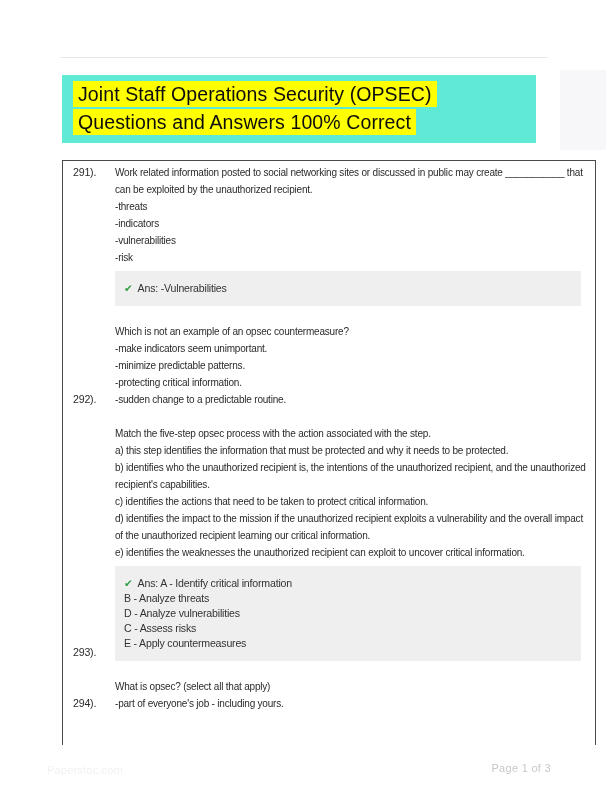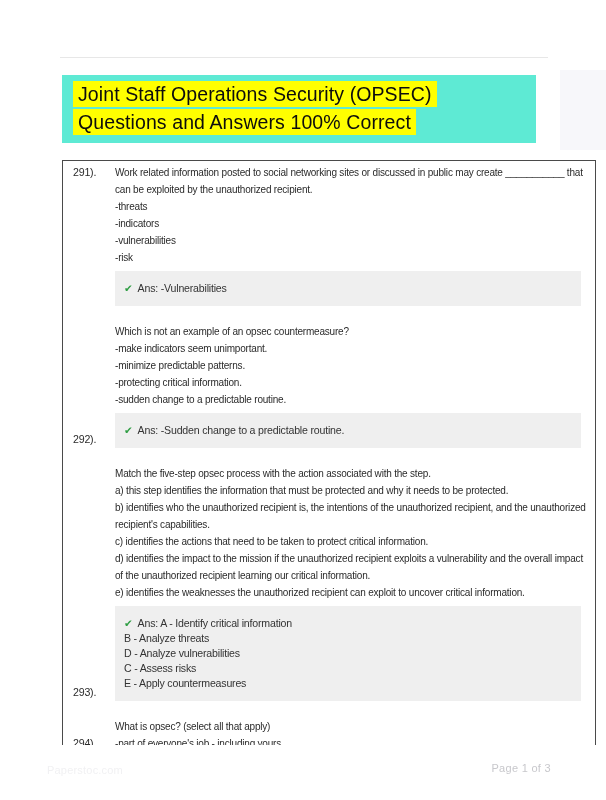--- a/index.html
+++ b/index.html
@@ -144,23 +144,20 @@
   </div>
 
   <div class="question">
     <div class="qnum">292).</div>
     <div class="qbody">
       <div class="qtext">Which is not an example of an opsec countermeasure?
 -make indicators seem unimportant.
 -minimize predictable patterns.
 -protecting critical information.
 -sudden change to a predictable routine.</div>
-      <div class="answer-box">
-        <span class="check">✔</span><span class="ans-text">Ans: -Sudden change to a predictable routine.</span>
-      </div>
     </div>
   </div>
 
   <div class="question">
     <div class="qnum">293).</div>
     <div class="qbody">
       <div class="qtext">Match the five-step opsec process with the action associated with the step.
 a) this step identifies the information that must be protected and why it needs to be protected.
 b) identifies who the unauthorized recipient is, the intentions of the unauthorized recipient, and the unauthorized recipient's capabilities.
 c) identifies the actions that need to be taken to protect critical information.

